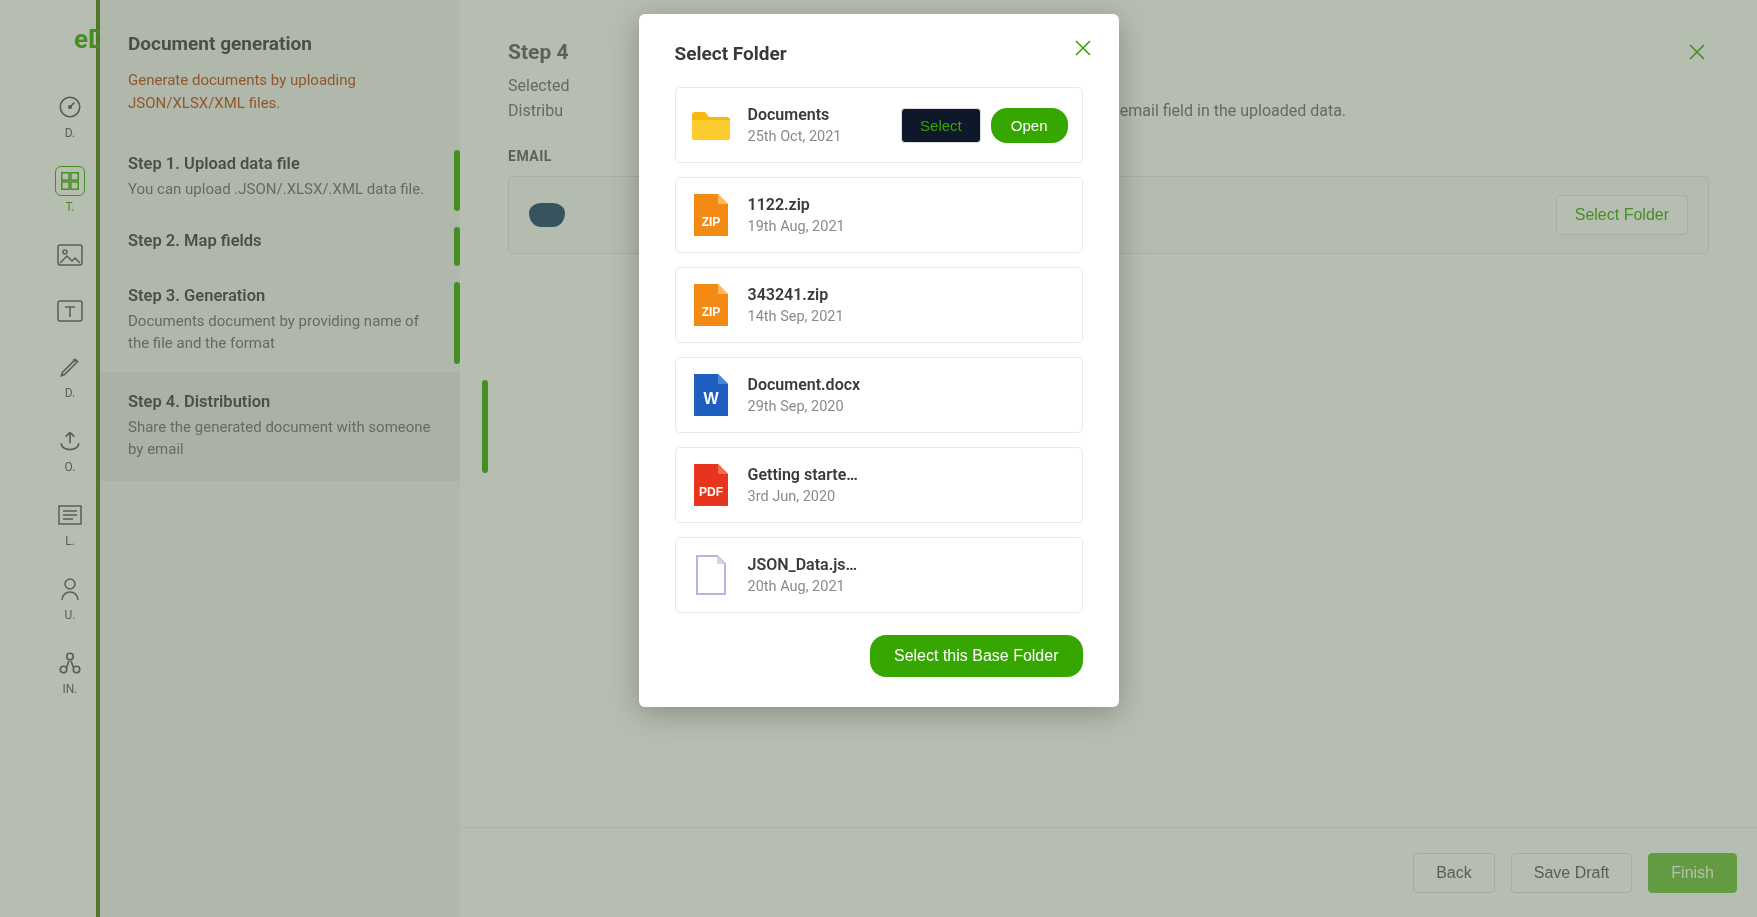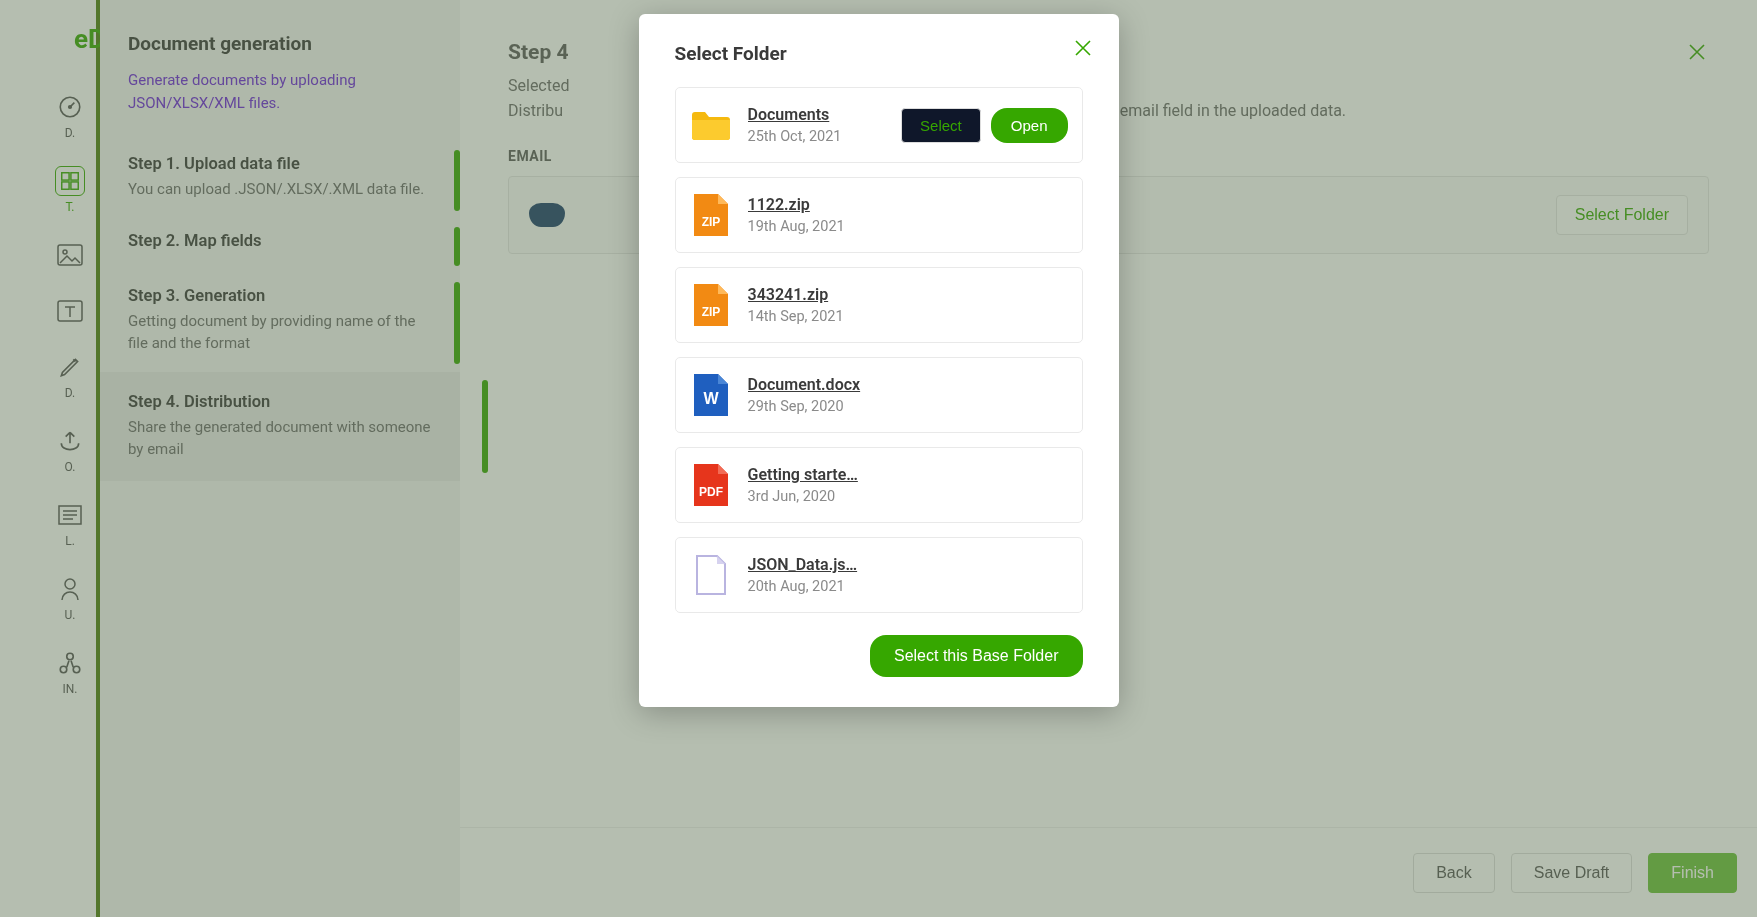--- a/index.html
+++ b/index.html
@@ -15,21 +15,21 @@
   .navitem.active .ico { border: 1.5px solid #36a700; }
   .navitem.active { color: #36a700; }
 
   .main { flex: 1; position: relative; }
 
   .sidepanel {
     position: absolute; left: 0; top: 0; width: 360px; height: 100%;
     background: #f4f4f4; padding: 32px 28px 20px 28px;
   }
   .sidepanel h2 { font-size: 19px; font-weight: 700; color: #3a3a3a; margin-bottom: 14px; }
-  .sidepanel .desc { font-size: 15px; color: #6d28d9; line-height: 1.5; margin-bottom: 28px; }
+  .sidepanel .desc { font-size: 15px; color: #c2410c; line-height: 1.5; margin-bottom: 28px; }
   .step { position: relative; padding: 12px 0 18px 0; cursor: pointer; }
   .step .title { font-size: 16.5px; font-weight: 600; color: #3a3a3a; margin-bottom: 6px; }
   .step .sub   { font-size: 15px; color: #6a6a6a; line-height: 1.45; }
   .step .bar { position: absolute; right: -28px; top: 8px; bottom: 8px; width: 6px; background: #36a700; border-radius: 3px; }
   .step.current { background: #eaeaea; margin: 0 -28px; padding: 20px 28px; }
 
   .content { position: absolute; left: 360px; right: 0; top: 0; bottom: 0; padding: 40px 48px 0 48px; }
   .content h3 { font-size: 21px; color: #5a5a5a; }
   .content .line1 { color: #6a6a6a; font-size: 16px; margin-top: 12px; }
   .content .line2 { color: #6a6a6a; font-size: 16px; margin-top: 6px; }
@@ -48,21 +48,21 @@
   
   .dim { position: absolute; inset: 0; background: rgba(90,110,80,.45); }
 
   
   .modal { position: absolute; top: 14px; left: 50%; transform: translateX(-50%); width: 480px; max-height: 96%; background: #fff; border-radius: 6px; box-shadow: 0 6px 30px rgba(0,0,0,.25); padding: 28px 36px 30px 36px; display: flex; flex-direction: column; }
   .modal h3 { font-size: 19px; color: #3a3a3a; font-weight: 700; }
   .modal .close { position: absolute; top: 22px; right: 24px; cursor: pointer; }
   .filelist { margin-top: 22px; flex: 1; overflow-y: auto; display: flex; flex-direction: column; gap: 14px; }
   .filecard { border: 1px solid #e9e9e9; border-radius: 5px; padding: 14px 14px; display: flex; align-items: center; gap: 16px; }
   .filecard .meta { flex: 1; min-width: 0; }
-  .filecard .name { font-size: 16px; color: #3a3a3a; font-weight: 600; white-space: nowrap; overflow: hidden; text-overflow: ellipsis; text-decoration: underline; }
+  .filecard .name { font-size: 16px; color: #3a3a3a; font-weight: 600; white-space: nowrap; overflow: hidden; text-overflow: ellipsis; }
   .filecard .date { font-size: 14.5px; color: #8a8a8a; margin-top: 4px; }
   .filecard .actions { display: flex; gap: 10px; }
   .btn-outline-green { border: 1px solid #ddd; color: #36a700; background: #0f172a; padding: 8px 18px; border-radius: 4px; font-size: 15px; cursor: pointer; }
   .btn-solid-green { border: none; color: #fff; background: #36a700; padding: 8px 20px; border-radius: 16px; font-size: 15px; cursor: pointer; }
   .modal-footer { display: flex; justify-content: flex-end; margin-top: 22px; }
   .ficon { width: 42px; height: 46px; display: flex; align-items: center; justify-content: center; flex-shrink: 0; }
 
   
   svg { display: block; }
 </style>
@@ -178,21 +178,21 @@
         <div class="title">Step 1. Upload data file</div>
         <div class="sub">You can upload .JSON/.XLSX/.XML data file.</div>
         <div class="bar"></div>
       </div>
       <div class="step">
         <div class="title">Step 2. Map fields</div>
         <div class="bar"></div>
       </div>
       <div class="step">
         <div class="title">Step 3. Generation</div>
-        <div class="sub">Getting document by providing name of the file and the format</div>
+        <div class="sub">Documents document by providing name of the file and the format</div>
         <div class="bar"></div>
       </div>
       <div class="step current">
         <div class="title">Step 4. Distribution</div>
         <div class="sub">Share the generated document with someone by email</div>
         <div class="bar"></div>
       </div>
     </div>
 
     <div class="content">

